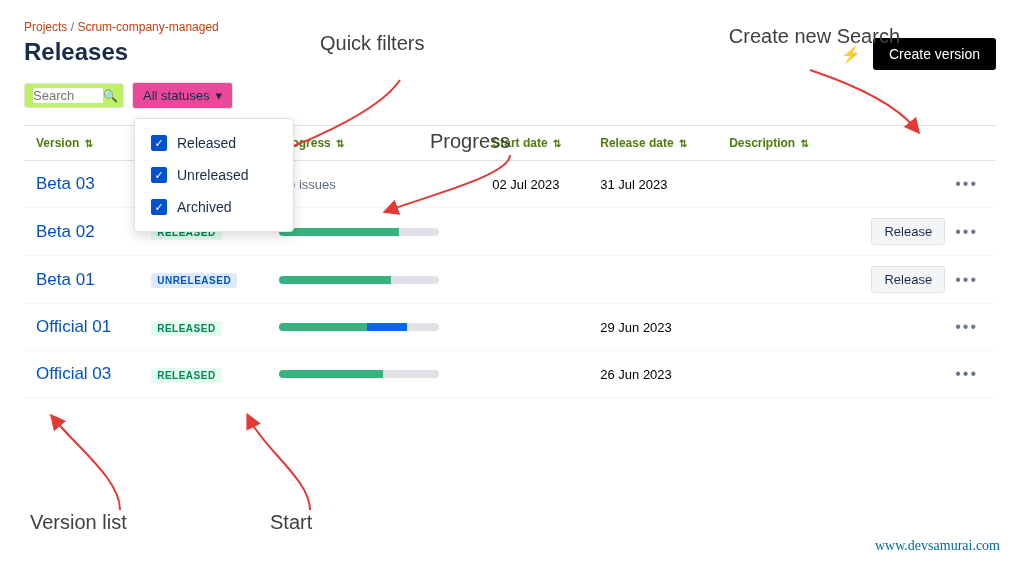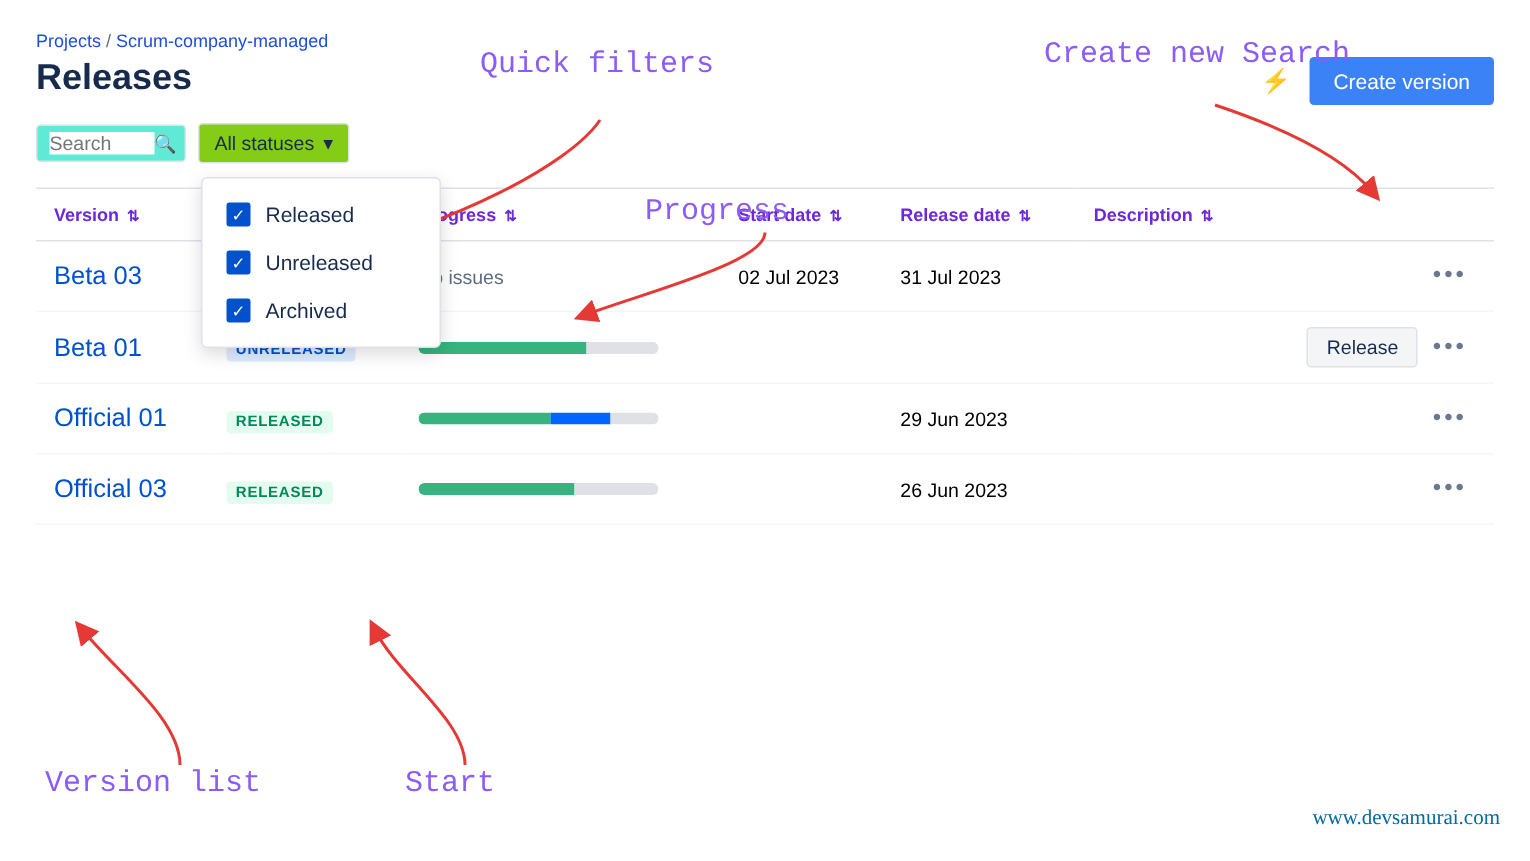--- a/index.html
+++ b/index.html
@@ -16,40 +16,40 @@
       width: 1020px;
       min-height: 574px;
       background: #fff;
       padding: 20px 24px;
       position: relative;
     }
 
     
     .annotation {
       position: absolute;
-      color: #8b5cf6;
-      font-family: Liberation Mono, monospace;
+      color: #404040;
+      font-family: Liberation Sans, sans-serif;
       font-size: 18px;
       font-weight: 400;
       pointer-events: none;
     }
 
     .arrow-svg {
       position: absolute;
       pointer-events: none;
     }
 
     
     .breadcrumb {
       font-size: 12px;
       color: #5e6c84;
       margin-bottom: 4px;
     }
     .breadcrumb a {
-      color: #1d4ed8;
+      color: #c2410c;
       text-decoration: none;
     }
 
     .page-title {
       font-size: 24px;
       font-weight: 700;
       color: #172b4d;
       margin-bottom: 16px;
     }
 
@@ -62,41 +62,41 @@
       position: relative;
     }
 
     .search-box {
       display: flex;
       align-items: center;
       border: 1px solid #dfe1e6;
       border-radius: 3px;
       padding: 4px 8px;
       width: 100px;
-      background: #5eead4;
+      background: #bef264;
     }
     .search-box input {
       border: none;
       outline: none;
       font-size: 13px;
       width: 70px;
     }
     .search-icon-svg {
       color: #6b778c;
       font-size: 12px;
     }
 
     .filter-btn {
       display: flex;
       align-items: center;
       gap: 6px;
       border: 1px solid #dfe1e6;
       border-radius: 3px;
       padding: 5px 10px;
-      background: #84cc16;
+      background: #ec4899;
       font-size: 13px;
       color: #172b4d;
       cursor: pointer;
     }
 
     
     .dropdown {
       position: absolute;
       top: 36px;
       left: 110px;
@@ -141,21 +141,21 @@
     .icon-btn {
       background: none;
       border: none;
       cursor: pointer;
       font-size: 16px;
       color: #6b778c;
       padding: 4px;
     }
 
     .create-btn {
-      background: #3b82f6;
+      background: #000000;
       color: white;
       border: none;
       border-radius: 3px;
       padding: 8px 16px;
       font-size: 14px;
       font-weight: 500;
       cursor: pointer;
     }
 
     
@@ -166,21 +166,21 @@
     }
     .releases-table thead tr {
       border-top: 1px solid #dfe1e6;
       border-bottom: 1px solid #dfe1e6;
     }
     .releases-table th {
       padding: 10px 12px;
       text-align: left;
       font-size: 12px;
       font-weight: 600;
-      color: #6d28d9;
+      color: #4d7c0f;
       white-space: nowrap;
     }
     .releases-table th .sort-arrow {
       font-size: 10px;
       margin-left: 2px;
     }
     .releases-table td {
       padding: 10px 12px;
       vertical-align: middle;
       border-bottom: 1px solid #f4f5f7;
@@ -391,20 +391,39 @@
           <td>02 Jul 2023</td>
           <td>31 Jul 2023</td>
           <td></td>
           <td>
             <div class="actions-cell">
               <button class="more-btn">•••</button>
             </div>
           </td>
         </tr>
         <tr>
+          <td><a href="#" class="version-link">Beta 02</a></td>
+          <td><span class="status-badge status-released">RELEASED</span></td>
+          <td>
+            <div class="progress-bar-container">
+              <div class="progress-green" style="width: 75%;"></div>
+              <div class="progress-gray" style="width: 25%;"></div>
+            </div>
+          </td>
+          <td></td>
+          <td></td>
+          <td></td>
+          <td>
+            <div class="actions-cell">
+              <button class="release-btn">Release</button>
+              <button class="more-btn">•••</button>
+            </div>
+          </td>
+        </tr>
+        <tr>
           <td><a href="#" class="version-link">Beta 01</a></td>
           <td><span class="status-badge status-unreleased">UNRELEASED</span></td>
           <td>
             <div class="progress-bar-container">
               <div class="progress-green" style="width: 70%;"></div>
               <div class="progress-gray" style="width: 30%;"></div>
             </div>
           </td>
           <td></td>
           <td></td>

